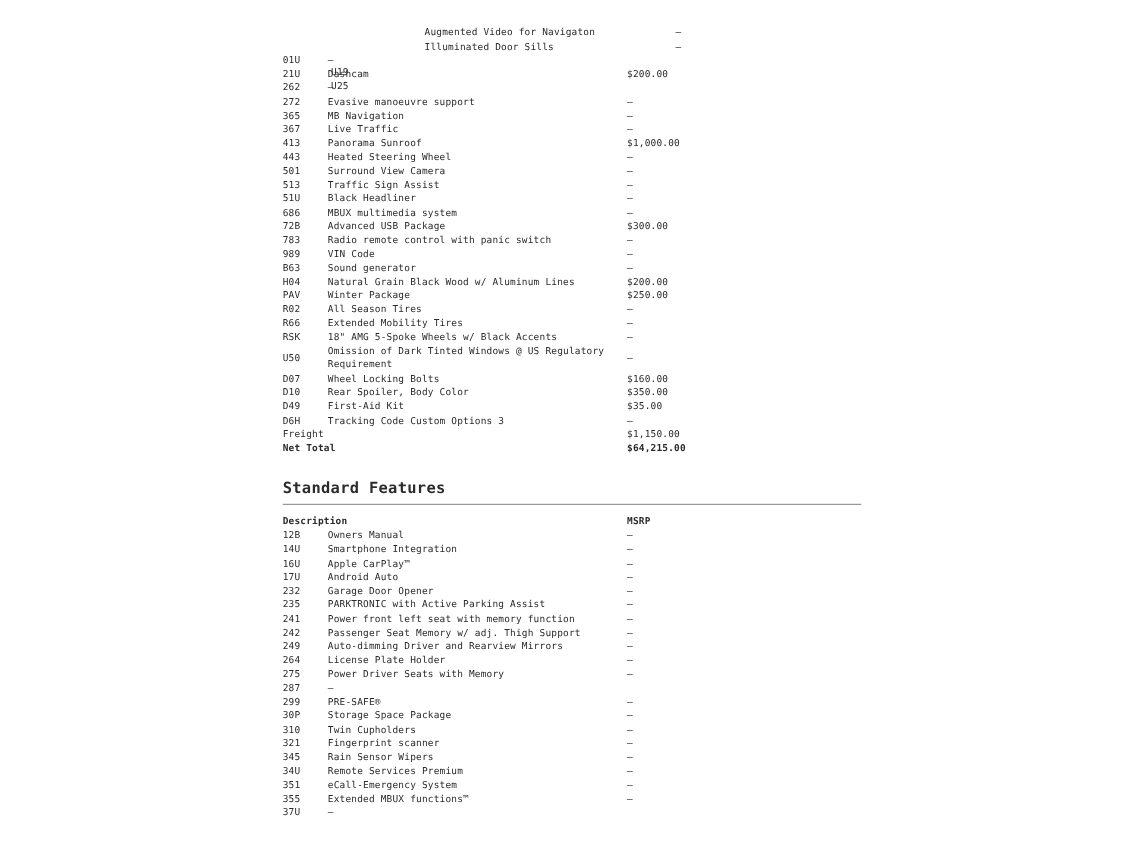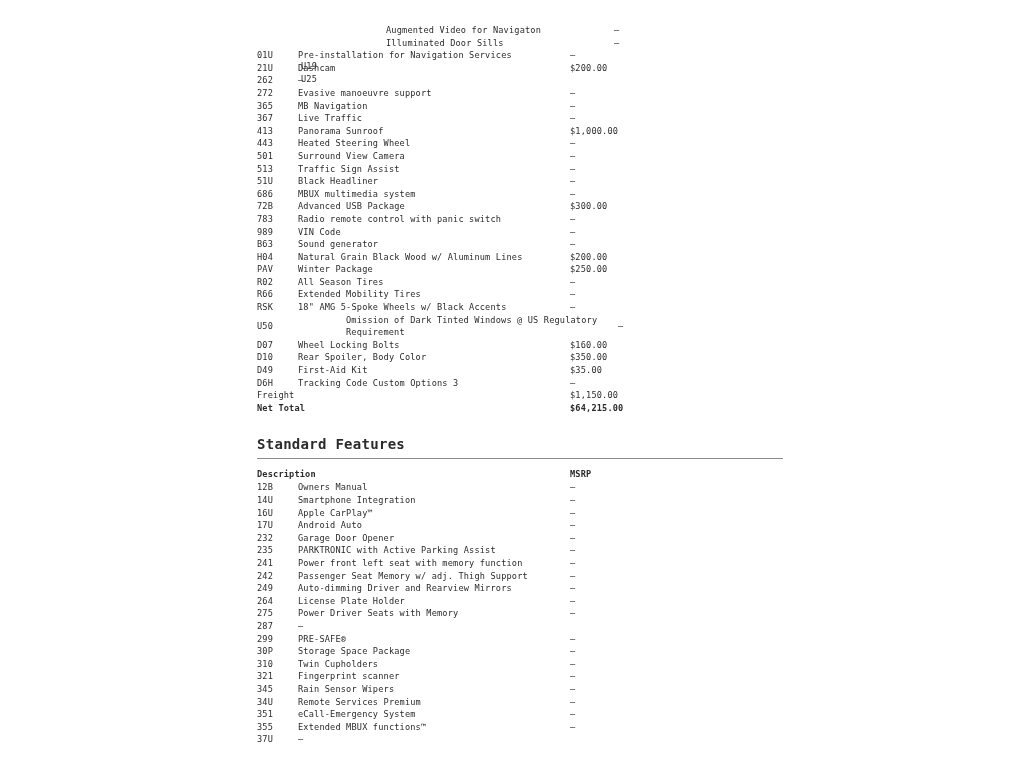--- a/index.html
+++ b/index.html
@@ -50,21 +50,21 @@
     flex: 0 0 272px;
     white-space: normal;
     word-break: normal;
   }
   .c-price {
     flex: 0 0 auto;
     white-space: pre;
   }
   .row.tall .c-code,
   .row.tall .c-price { align-self: center; }
-  .row.tall .c-desc { line-height: 12.6px; margin-left: 48px; }
+  .row.tall .c-desc { line-height: 12.6px; }
 
   
   .row.sub .c-code {
     padding-left: 44px;
     flex: 0 0 85px;
     margin-top: 36px;
   }
   .row.sub .c-desc { flex: 0 0 228px; }
 
   
@@ -105,21 +105,21 @@
 </style>
 </head>
 <body>
 
 <div class="page">
   <div class="sheet">
 
     <div class="rows" id="options-rows">
         <div class="row sub"><span class="c-code">U19</span><span class="c-desc">Augmented Video for Navigaton</span><span class="c-price">–</span></div>
         <div class="row sub"><span class="c-code">U25</span><span class="c-desc">Illuminated Door Sills</span><span class="c-price">–</span></div>
-        <div class="row"><span class="c-code">01U</span><span class="c-desc">Pre-installation for Navigation Services</span><span class="c-price">–</span></div>
+        <div class="row"><span class="c-code">01U</span><span class="c-price">–</span></div>
         <div class="row"><span class="c-code">21U</span><span class="c-desc">Dashcam</span><span class="c-price">$200.00</span></div>
         <div class="row"><span class="c-code">262</span><span class="c-price">–</span></div>
         <div class="row"><span class="c-code">272</span><span class="c-desc">Evasive manoeuvre support</span><span class="c-price">–</span></div>
         <div class="row"><span class="c-code">365</span><span class="c-desc">MB Navigation</span><span class="c-price">–</span></div>
         <div class="row"><span class="c-code">367</span><span class="c-desc">Live Traffic</span><span class="c-price">–</span></div>
         <div class="row"><span class="c-code">413</span><span class="c-desc">Panorama Sunroof</span><span class="c-price">$1,000.00</span></div>
         <div class="row"><span class="c-code">443</span><span class="c-desc">Heated Steering Wheel</span><span class="c-price">–</span></div>
         <div class="row"><span class="c-code">501</span><span class="c-desc">Surround View Camera</span><span class="c-price">–</span></div>
         <div class="row"><span class="c-code">513</span><span class="c-desc">Traffic Sign Assist</span><span class="c-price">–</span></div>
         <div class="row"><span class="c-code">51U</span><span class="c-desc">Black Headliner</span><span class="c-price">–</span></div>

